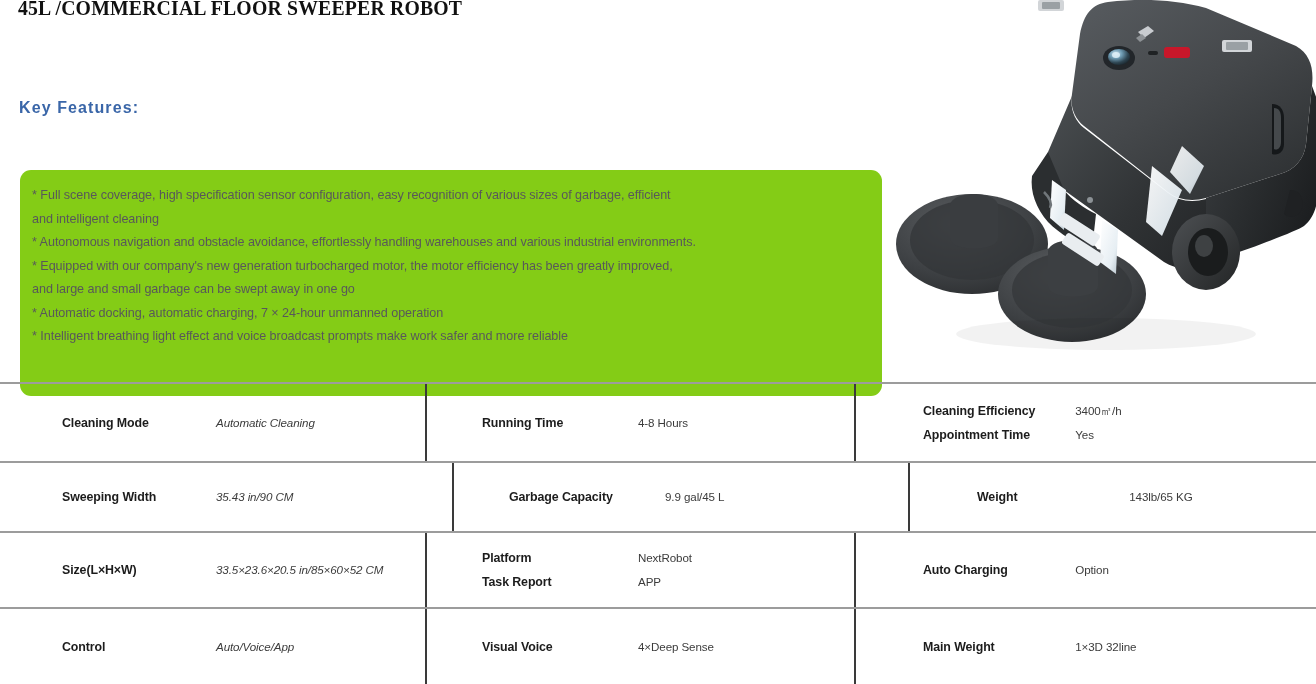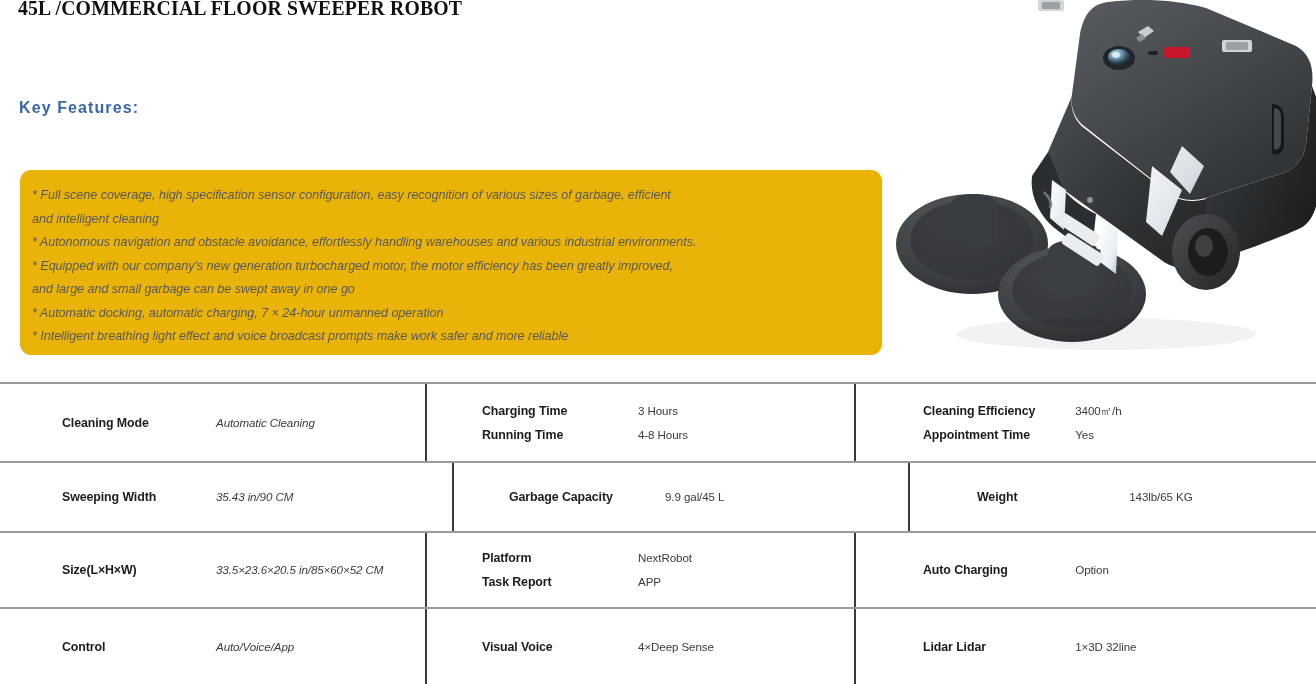--- a/index.html
+++ b/index.html
@@ -43,24 +43,23 @@
     color: #3a66a8;
     white-space: nowrap;
   }
 
   
   .features-panel {
     position: absolute;
     left: 20px;
     top: 170px;
     width: 862px;
-    height: 185px;
-    background: #eab308;
+    height: 226px;
+    background: #84cc16;
     border-radius: 11px;
-    font-style: italic;
   }
   .features-list {
     position: absolute;
     left: 12px;
     top: 14px;
     right: 10px;
   }
   .feature-line {
     font-size: 12.6px;
     line-height: 23.5px;
@@ -272,24 +271,20 @@
       <div class="pairs">
         <div class="pair">
           <span class="k">Cleaning Mode</span>
           <span class="v">Automatic Cleaning</span>
         </div>
       </div>
     </div>
     <div class="spec-cell c2">
       <div class="pairs">
         <div class="pair">
-          <span class="k">Charging Time</span>
-          <span class="v">3 Hours</span>
-        </div>
-        <div class="pair">
           <span class="k">Running Time</span>
           <span class="v">4-8 Hours</span>
         </div>
       </div>
     </div>
     <div class="spec-cell c3">
       <div class="pairs">
         <div class="pair">
           <span class="k">Cleaning Efficiency</span>
           <span class="v">3400㎡/h</span>
@@ -373,20 +368,20 @@
       <div class="pairs">
         <div class="pair">
           <span class="k">Visual Voice</span>
           <span class="v">4×Deep Sense</span>
         </div>
       </div>
     </div>
     <div class="spec-cell c3">
       <div class="pairs">
         <div class="pair">
-          <span class="k">Lidar Lidar</span>
+          <span class="k">Main Weight</span>
           <span class="v">1×3D 32line</span>
         </div>
       </div>
     </div>
   </div>
 
 </div>
 
 </body></html>

